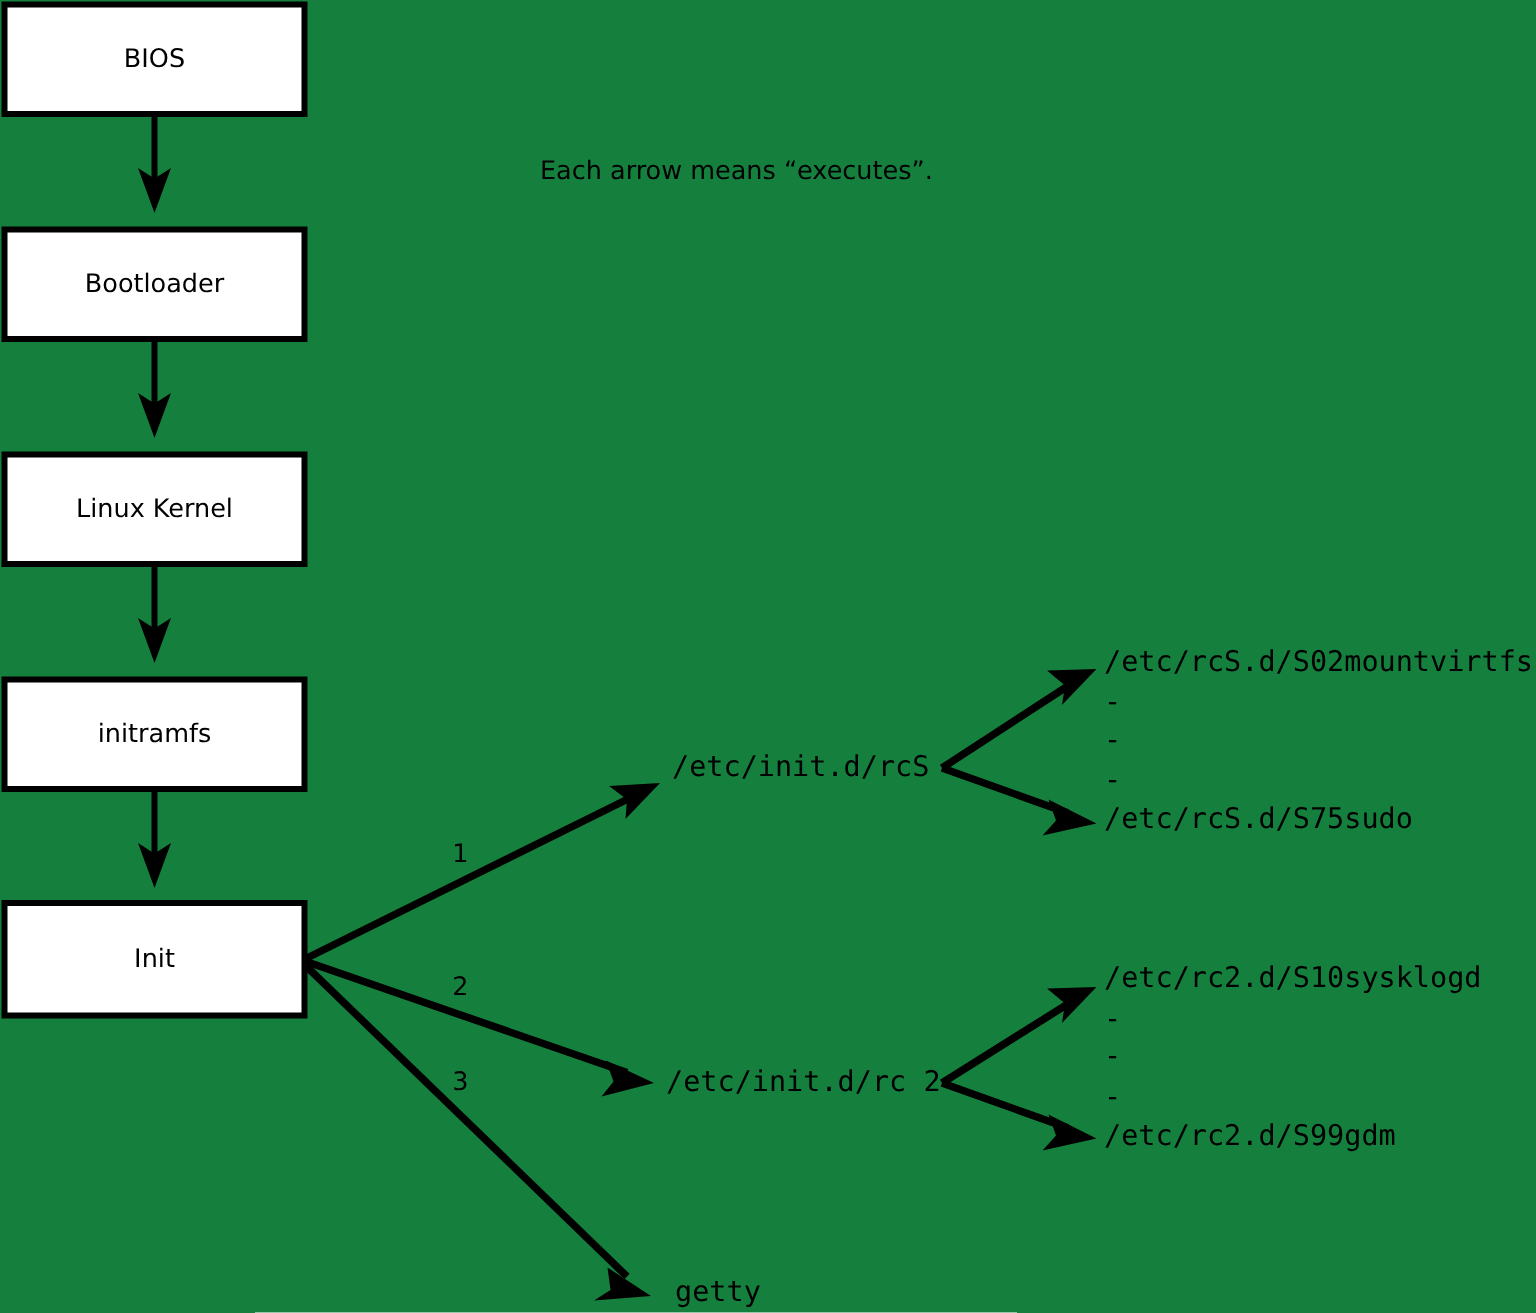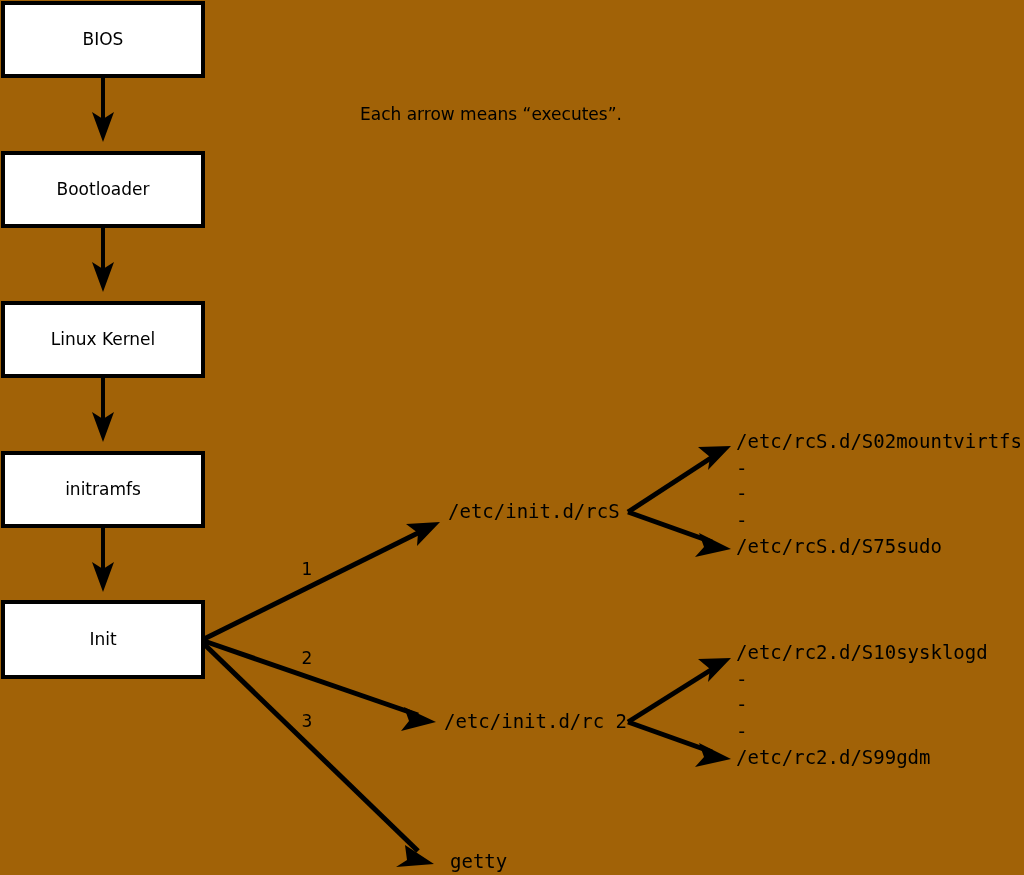--- a/index.html
+++ b/index.html
@@ -5,21 +5,21 @@
 <style>
   html, body {
     margin: 0;
     padding: 0;
     background: #ffffff;
   }
   #canvas {
     position: relative;
     width: 1024px;
     height: 875px;
-    background: #a16207;
+    background: #15803d;
     overflow: hidden;
     font-family: "Liberation Sans", sans-serif;
   }
   svg#diagram {
     position: absolute;
     left: 0;
     top: 0;
     width: 1024px;
     height: 875px;
   }

